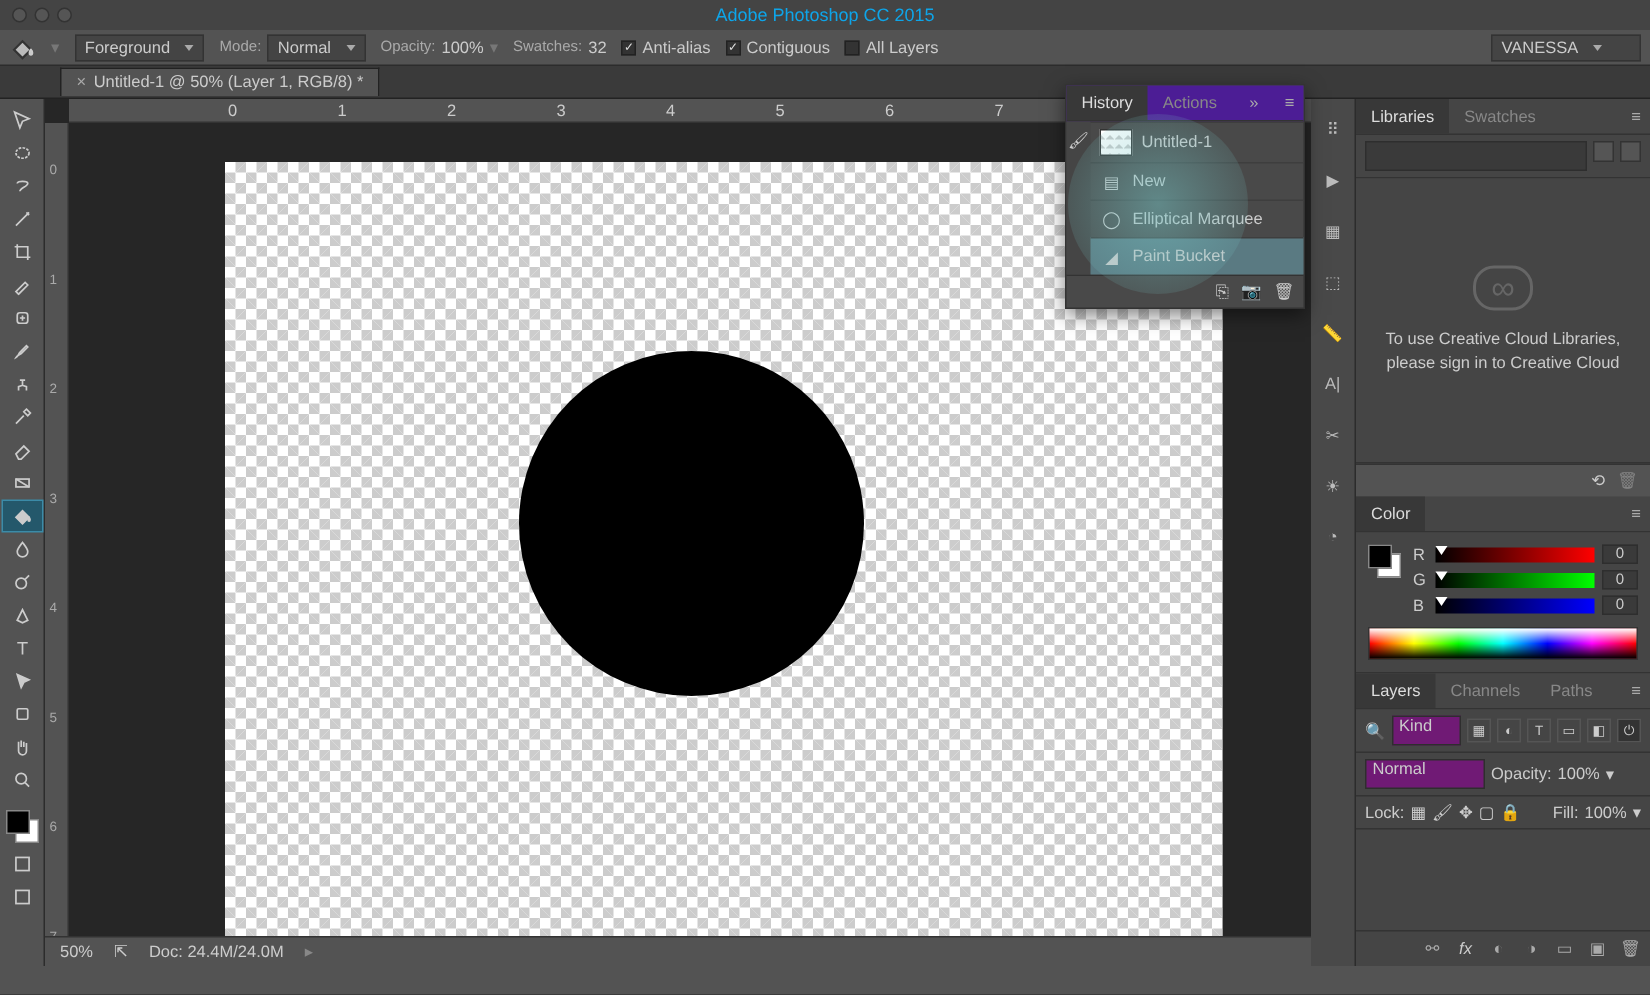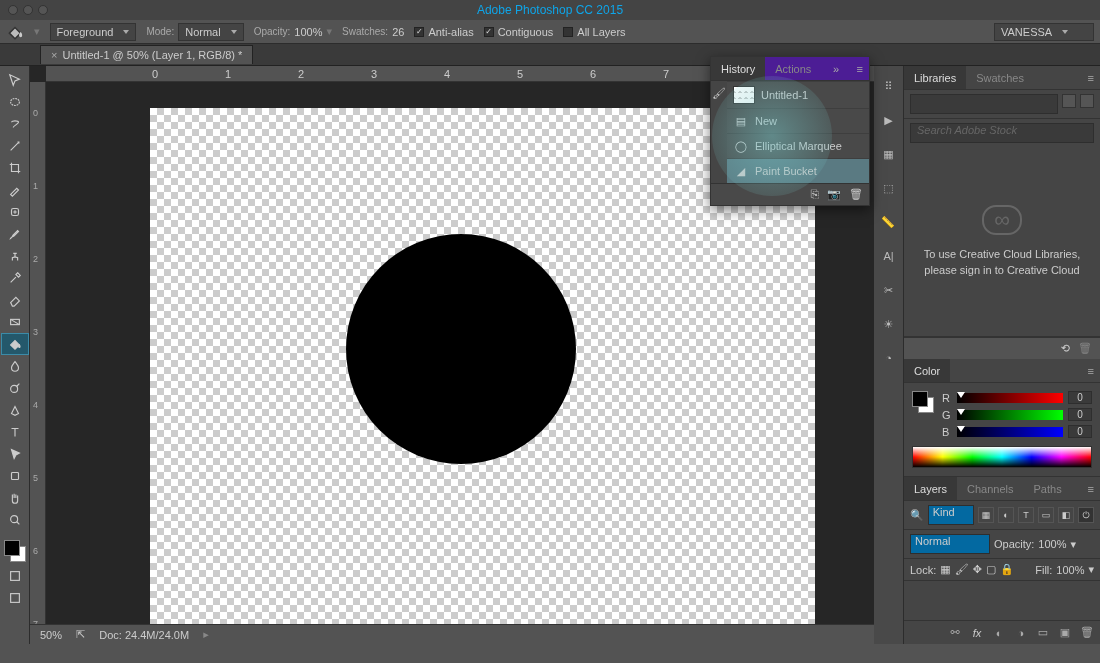--- a/index.html
+++ b/index.html
@@ -69,21 +69,21 @@
   .srow{display:flex;align-items:center;gap:5px;margin-bottom:4px}
   .srow .ch{width:10px;color:#ccc}
   .srow .track{flex:1;height:10px;position:relative}
   .srow .mark{position:absolute;left:0;top:-1px;width:0;height:0;border-left:4px solid transparent;border-right:4px solid transparent;border-top:6px solid #fff}
   .srow .val{width:24px;background:#3a3a3a;border:1px solid #2e2e2e;text-align:center;font-size:10px}
   .ramp{height:22px;margin-top:4px;background:linear-gradient(90deg,#f00,#ff0,#0f0,#0ff,#00f,#f0f,#f00);position:relative;border:1px solid #333}
   .ramp::before{content:"";position:absolute;inset:0;background:linear-gradient(to bottom,#fff,transparent 50%,#000)}
 
   .layers-body{flex:1;background:#454545;display:flex;flex-direction:column}
   .lrow{display:flex;align-items:center;gap:4px;padding:4px 6px;border-bottom:1px solid #333;font-size:10px}
-  .lfilter{height:20px;background:#0369a1;border:1px solid #2e2e2e;flex:1;padding:0 4px}
+  .lfilter{height:20px;background:#701a75;border:1px solid #2e2e2e;flex:1;padding:0 4px}
   .lico{width:16px;height:16px;border:1px solid #555;display:flex;align-items:center;justify-content:center;font-size:9px}
   .layer{display:flex;align-items:center;gap:8px;padding:6px;background:#535353}
   .eye{width:14px;height:14px}
   .thumb{width:30px;height:26px;background:#fff;border:1px solid #222;background-image:radial-gradient(circle at 50% 50%,#000 40%,transparent 41%),linear-gradient(45deg,#ccc 25%,transparent 25%),linear-gradient(-45deg,#ccc 25%,transparent 25%);background-size:100% 100%,8px 8px,8px 8px;border:2px solid #fff;outline:1px solid #888}
   .lfoot{margin-top:auto;height:24px;border-top:1px solid #333;display:flex;align-items:center;justify-content:flex-end;gap:8px;padding:0 6px}
   .lfoot span{width:14px;height:14px;color:#aaa;display:flex;align-items:center;justify-content:center}
 
   
   .history{position:absolute;left:710px;top:56px;width:160px;background:#494949;box-shadow:0 4px 12px rgba(0,0,0,.5);border:1px solid #333;z-index:50}
   .history .phead{background:#4c1d95}
@@ -134,21 +134,21 @@
         <span>Normal</span>
       </div>
   </div>
   <div class="grp">
       <span class="lbl">Opacity:</span>
     <span>100%</span>
       <span style="color:#777">▾</span>
   </div>
   <div class="grp">
       <span class="lbl">Swatches:</span>
-    <span>26</span>
+    <span>32</span>
   </div>
   <div class="grp">
       <span class="cb on"></span>
       <span>Anti-alias</span>
     </div>
   <div class="grp">
       <span class="cb on"></span>
       <span>Contiguous</span>
     </div>
   <div class="grp">
@@ -352,23 +352,20 @@
         <div class="ptab on">Libraries</div>
         <div class="ptab">Swatches</div>
         <div class="pmenu">≡</div>
       </div>
       <div style="padding:4px 6px;display:flex;gap:4px;background:#454545;border-bottom:1px solid #333">
         <div class="lib-dd" style="flex:1"></div>
         <div class="lib-icorow">
             <div class="sq"></div>
             <div class="sq"></div>
           </div>
-      </div>
-      <div style="padding:4px 6px;background:#454545">
-        <div class="lib-search">Search Adobe Stock</div>
       </div>
       <div class="lib-body">
         <div class="cc-logo"></div>
         <div class="lib-text">
           <div>To use Creative Cloud Libraries,</div>
           <div>please sign in to Creative Cloud</div>
         </div>
       </div>
       <div class="lib-foot">
         <span>⟲</span>

